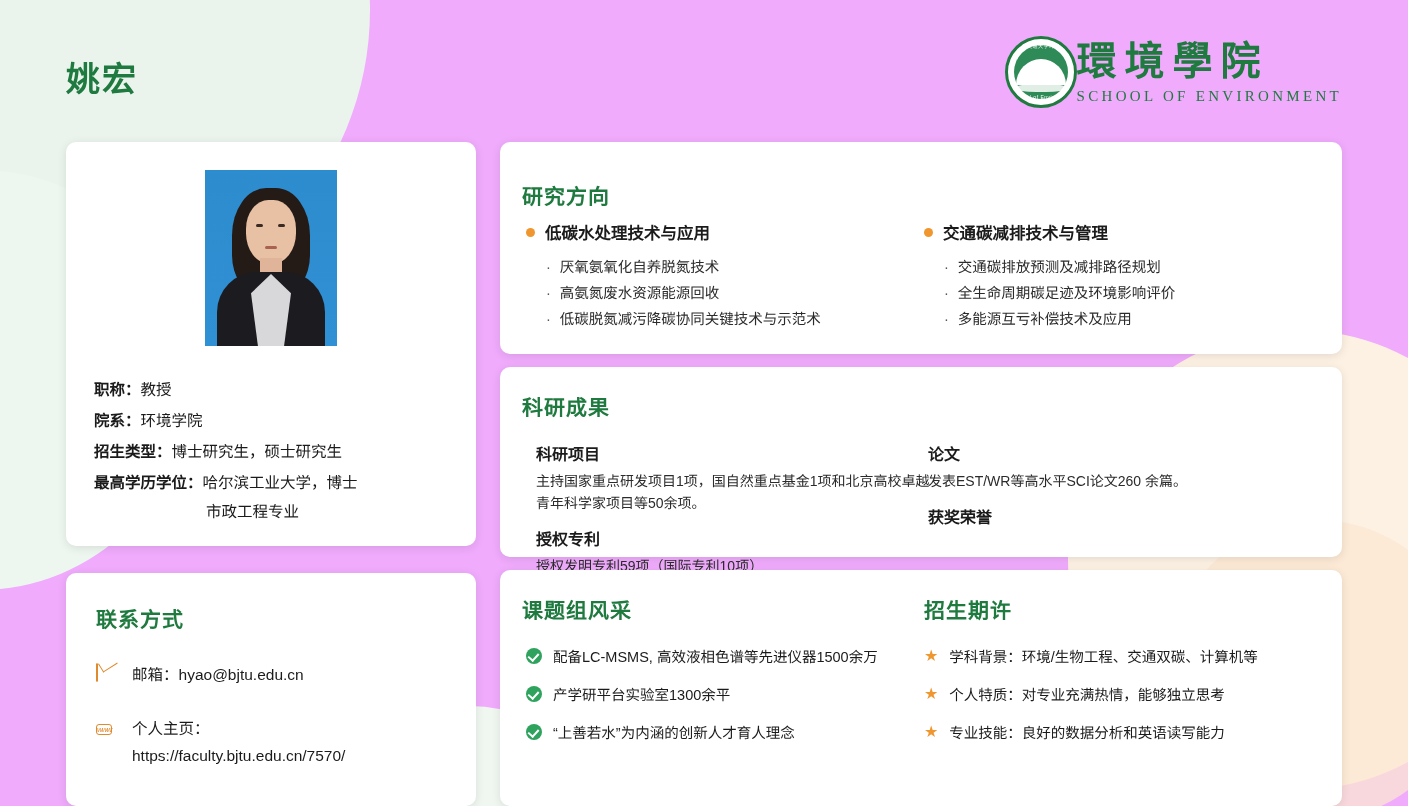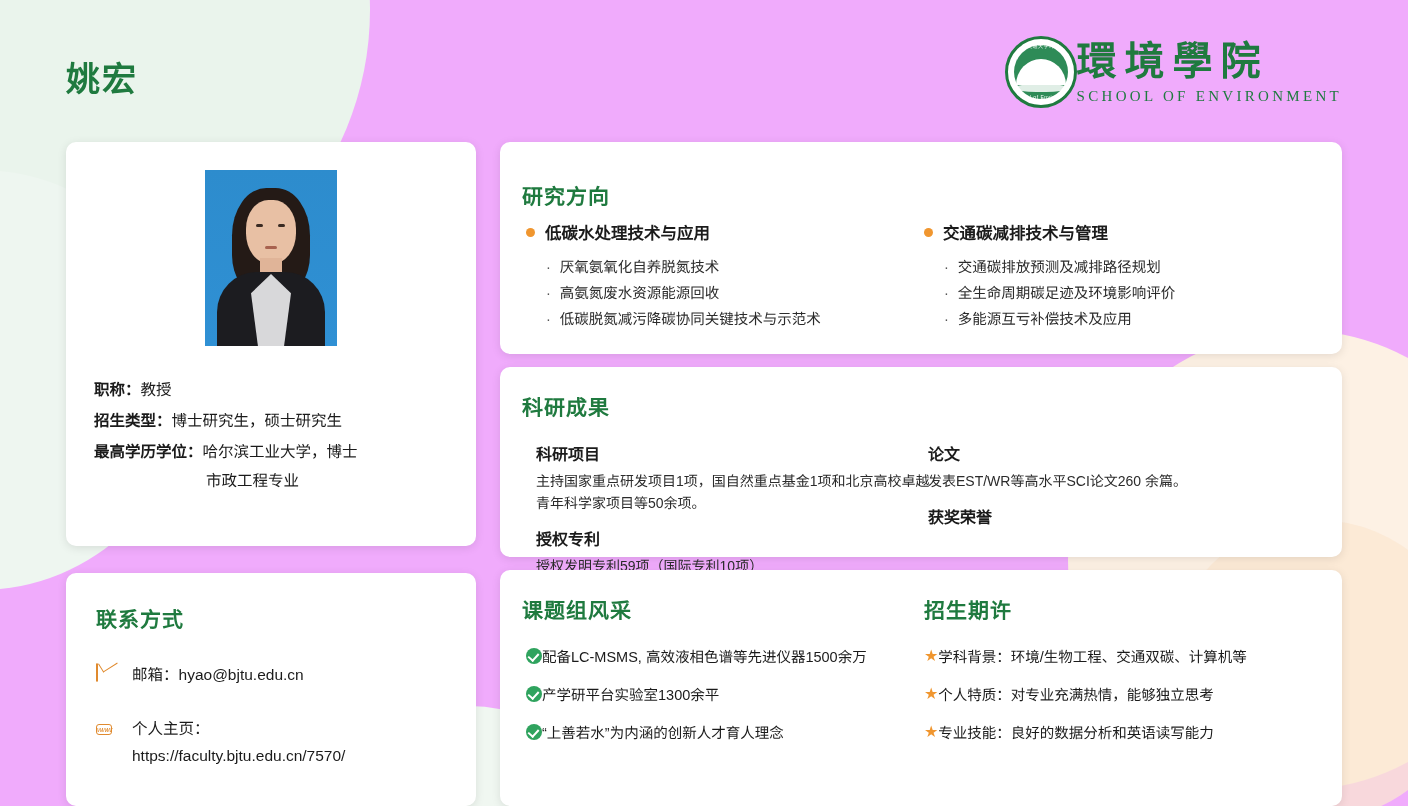--- a/index.html
+++ b/index.html
@@ -283,21 +283,21 @@
     font-size: 8px; color: #e08a2e; text-align: center;
     line-height: 15px; letter-spacing: -1px; font-style: italic;
   }
   .contact-text { line-height: 27px; }
   .link-text { color: #1b1b1b; }
 
   
   .b-col-left  { position: absolute; left: 26px; top: 76px; width: 400px; }
   .b-col-right { position: absolute; left: 424px; top: 76px; width: 400px; }
   .check-item, .star-item {
-    display: flex; align-items: flex-start;
+    display: flex; gap: 11px; align-items: flex-start;
     font-size: 14.5px; color: #1b1b1b;
     line-height: 22px;
     margin-bottom: 16px;
   }
   .ck {
     width: 16px; height: 16px; border-radius: 50%;
     background: #2fa35e; flex: none; margin-top: 2px;
     position: relative;
   }
   .ck:after {
@@ -351,20 +351,24 @@
       <div class="p-body"></div>
       <div class="p-shirt"></div>
     </div>
 
     <div class="info-list">
       <div class="info-row">
         <span class="info-label">职称：</span>
         <span class="info-value">教授</span>
       </div>
       <div class="info-row">
+        <span class="info-label">院系：</span>
+        <span class="info-value">环境学院</span>
+      </div>
+      <div class="info-row">
         <span class="info-label">招生类型：</span>
         <span class="info-value">博士研究生，硕士研究生</span>
       </div>
       <div class="info-row">
         <span class="info-label">最高学历学位：</span>
         <span class="info-value">哈尔滨工业大学，博士</span>
       </div>
       <div class="info-sub">市政工程专业</div>
     </div>
   </div>

